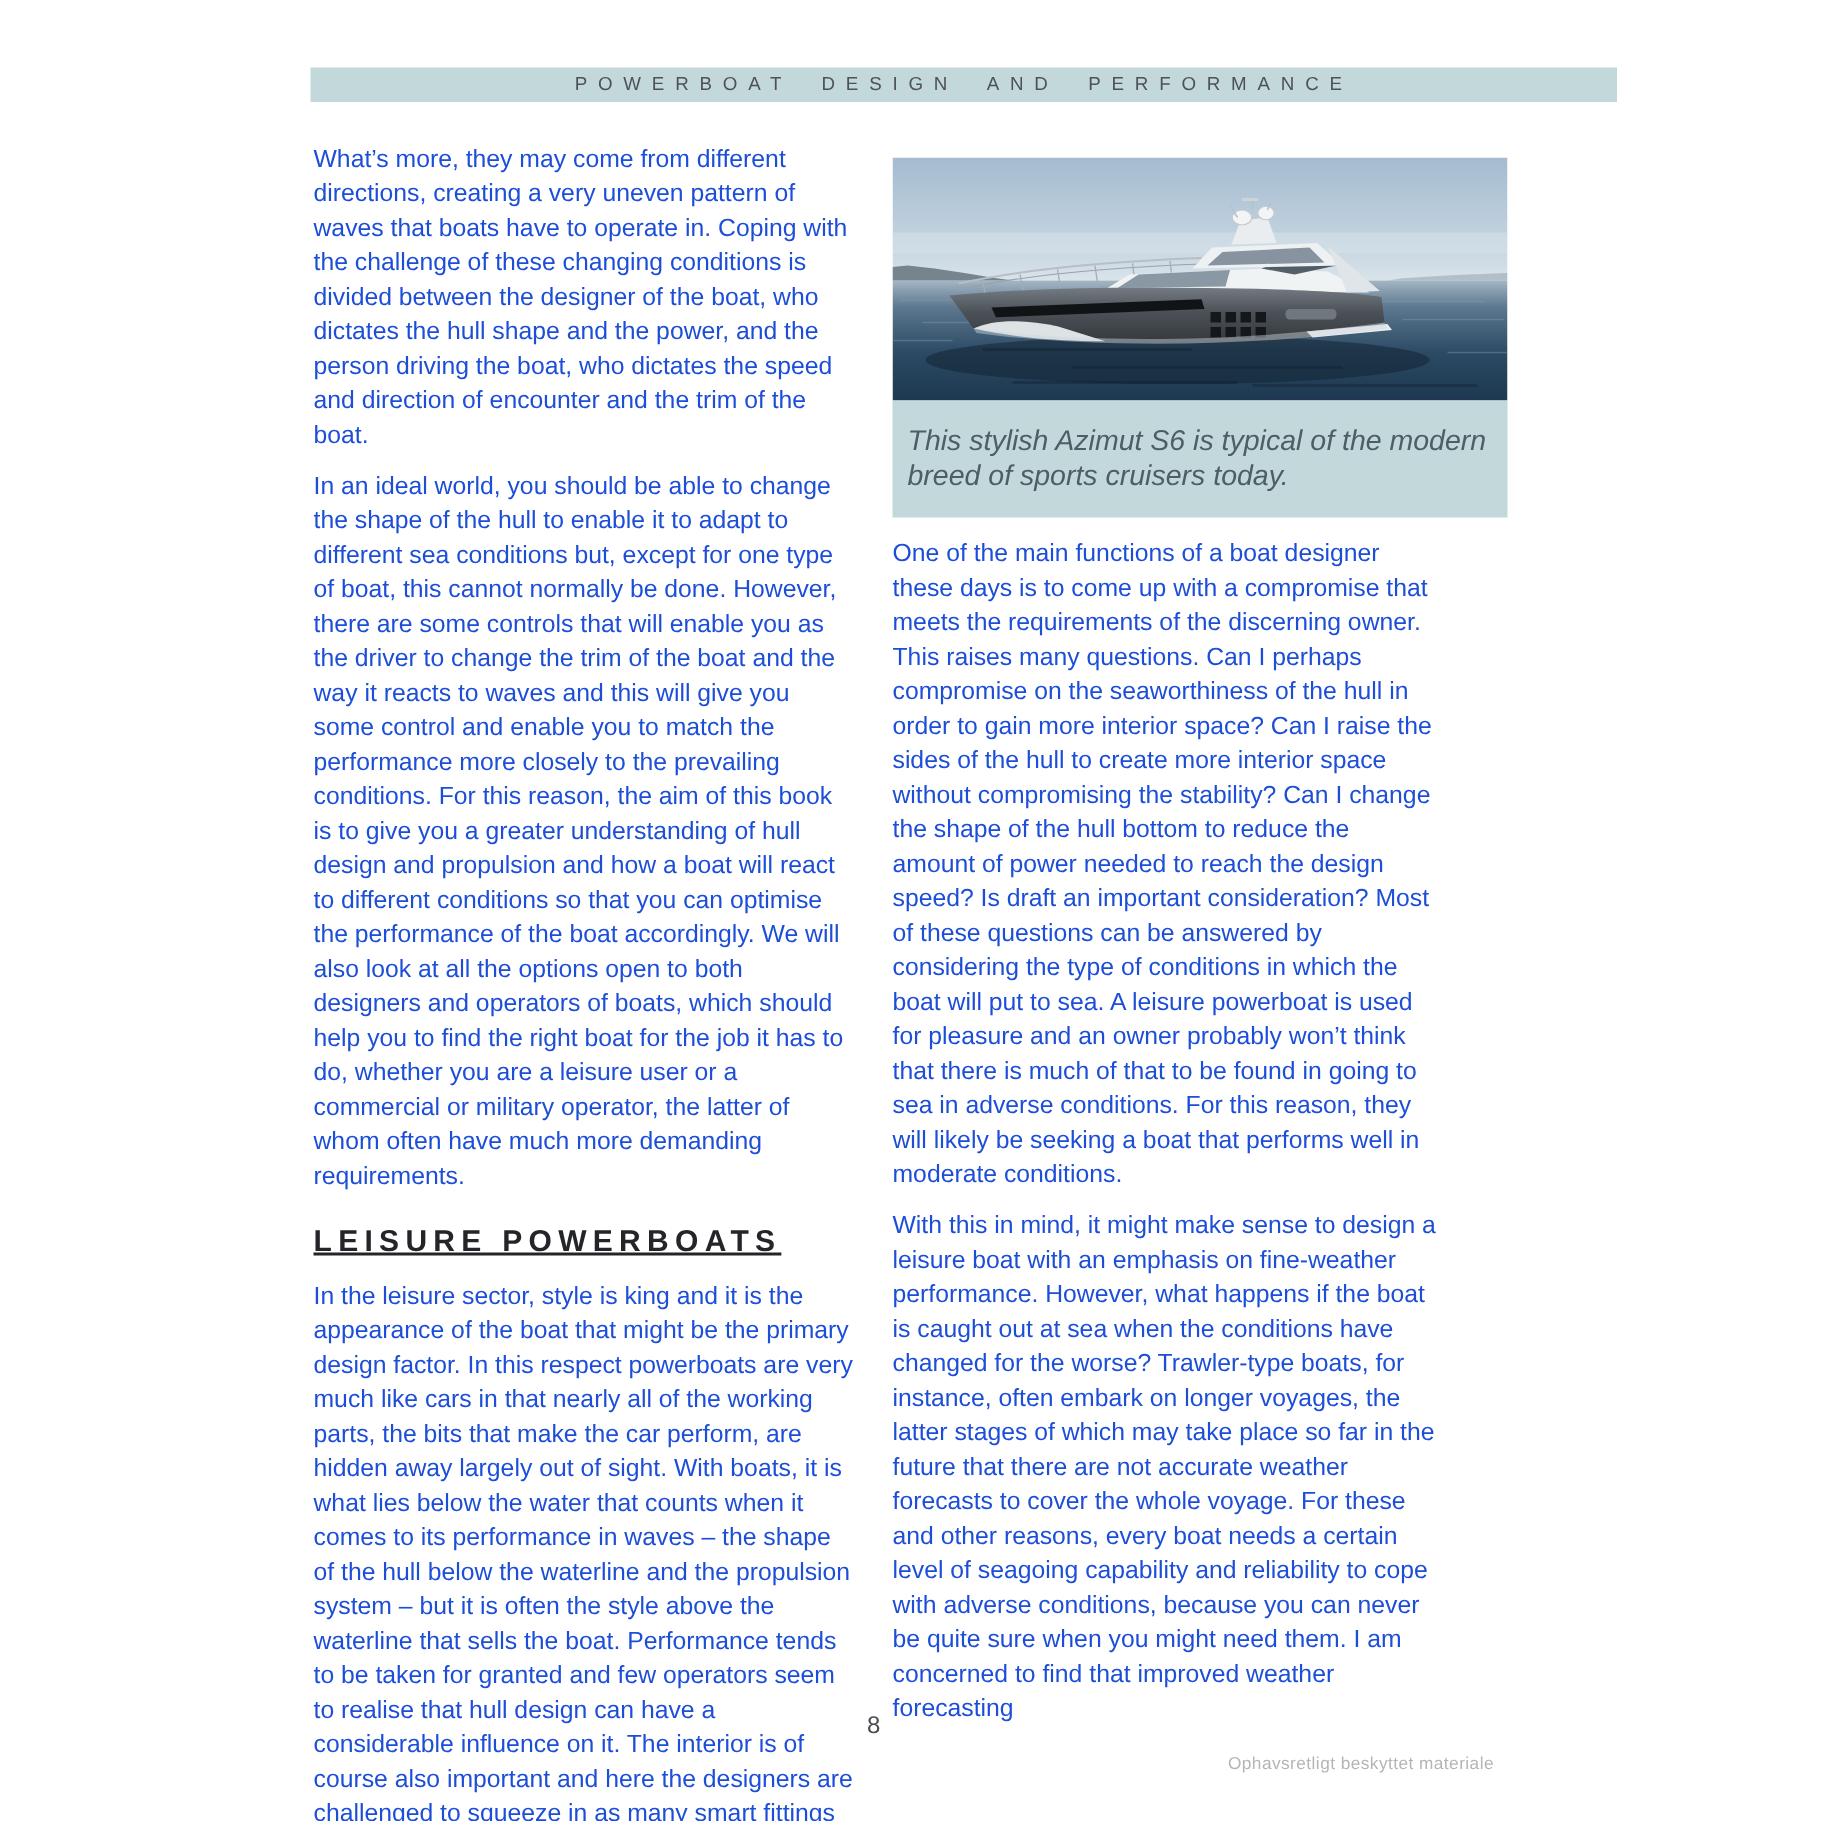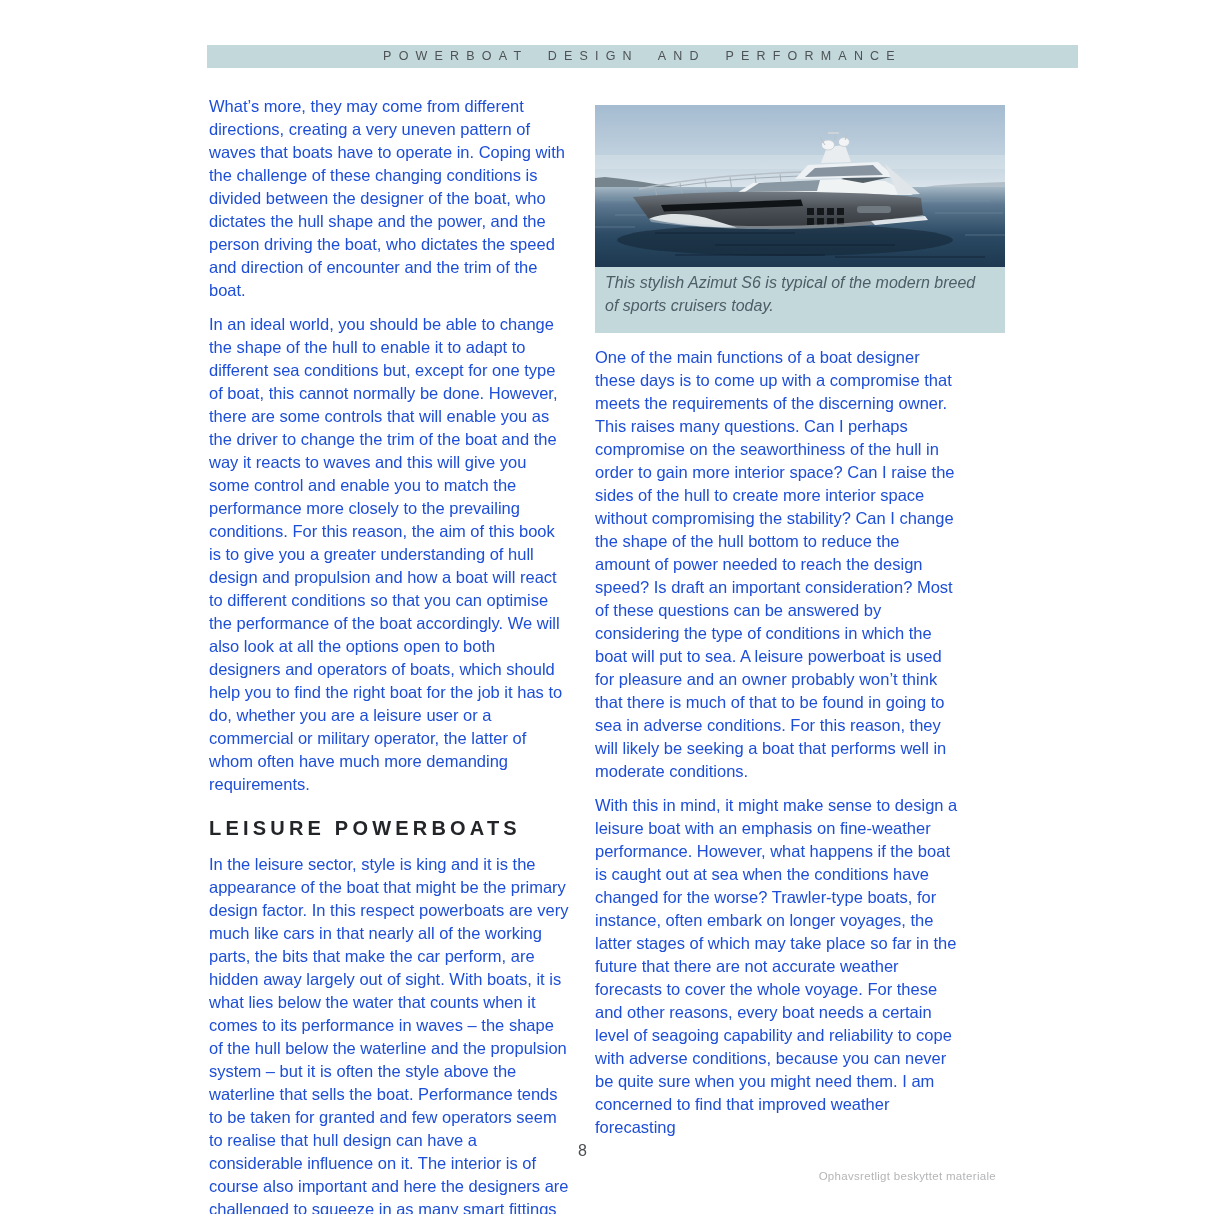--- a/index.html
+++ b/index.html
@@ -35,32 +35,33 @@
     line-height: 23px;
     color: #1d4ed8;
   }
   .section-heading {
     margin: 21px 0 13px 0;
     font-size: 20px;
     font-weight: 700;
     letter-spacing: 4.2px;
     color: #232528;
     white-space: nowrap;
+    text-decoration: underline;
   }
   .col-right {
     position: absolute;
     left: 595px; top: 105px;
     width: 410px;
   }
   figure { margin: 0; padding: 0; }
   .photo { display: block; width: 410px; height: 162px; }
   figcaption {
     background: #c3d8da;
-    padding: 4px 14px 16px 10px;
-    font-size: 16px;
+    padding: 16px 14px 16px 10px;
+    font-size: 19px;
     font-style: italic;
     line-height: 23px;
     color: #4d5e66;
   }
   .right-text {
     width: 364px;
     margin-top: 13px;
   }
   .page-number {
     position: absolute;

